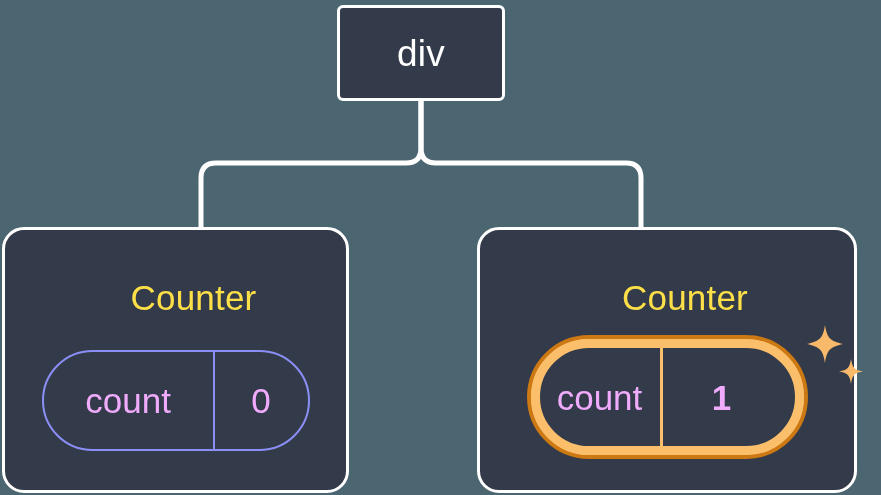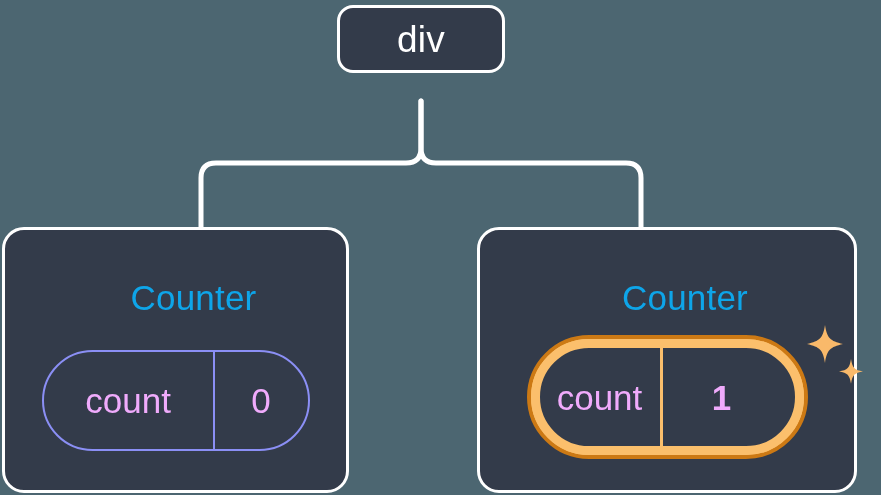--- a/index.html
+++ b/index.html
@@ -25,25 +25,25 @@
     height: 495px;
     pointer-events: none;
   }
 
   
   .root-node {
     position: absolute;
     left: 337px;
     top: 5px;
     width: 168px;
-    height: 68px;
+    height: 96px;
     box-sizing: border-box;
     background: #333b4a;
     border: 3px solid #ffffff;
-    border-radius: 16px;
+    border-radius: 6px;
     display: flex;
     align-items: center;
     justify-content: center;
   }
   .root-label {
     color: #ffffff;
     font-size: 37px;
     letter-spacing: 0.2px;
     line-height: 1;
   }
@@ -60,21 +60,21 @@
   }
   .card-left  { left: 2px;   width: 347px; }
   .card-right { left: 477px; width: 380px; }
 
   .card-title {
     position: absolute;
     top: 50px;
     left: 0;
     right: 7px;
     text-align: center;
-    color: #0ea5e9;
+    color: #fde047;
     font-size: 35px;
     line-height: 1;
     letter-spacing: 0.2px;
     padding-left: 43px;
   }
 
   
   .pill-wrap {
     position: absolute;
     display: flex;

